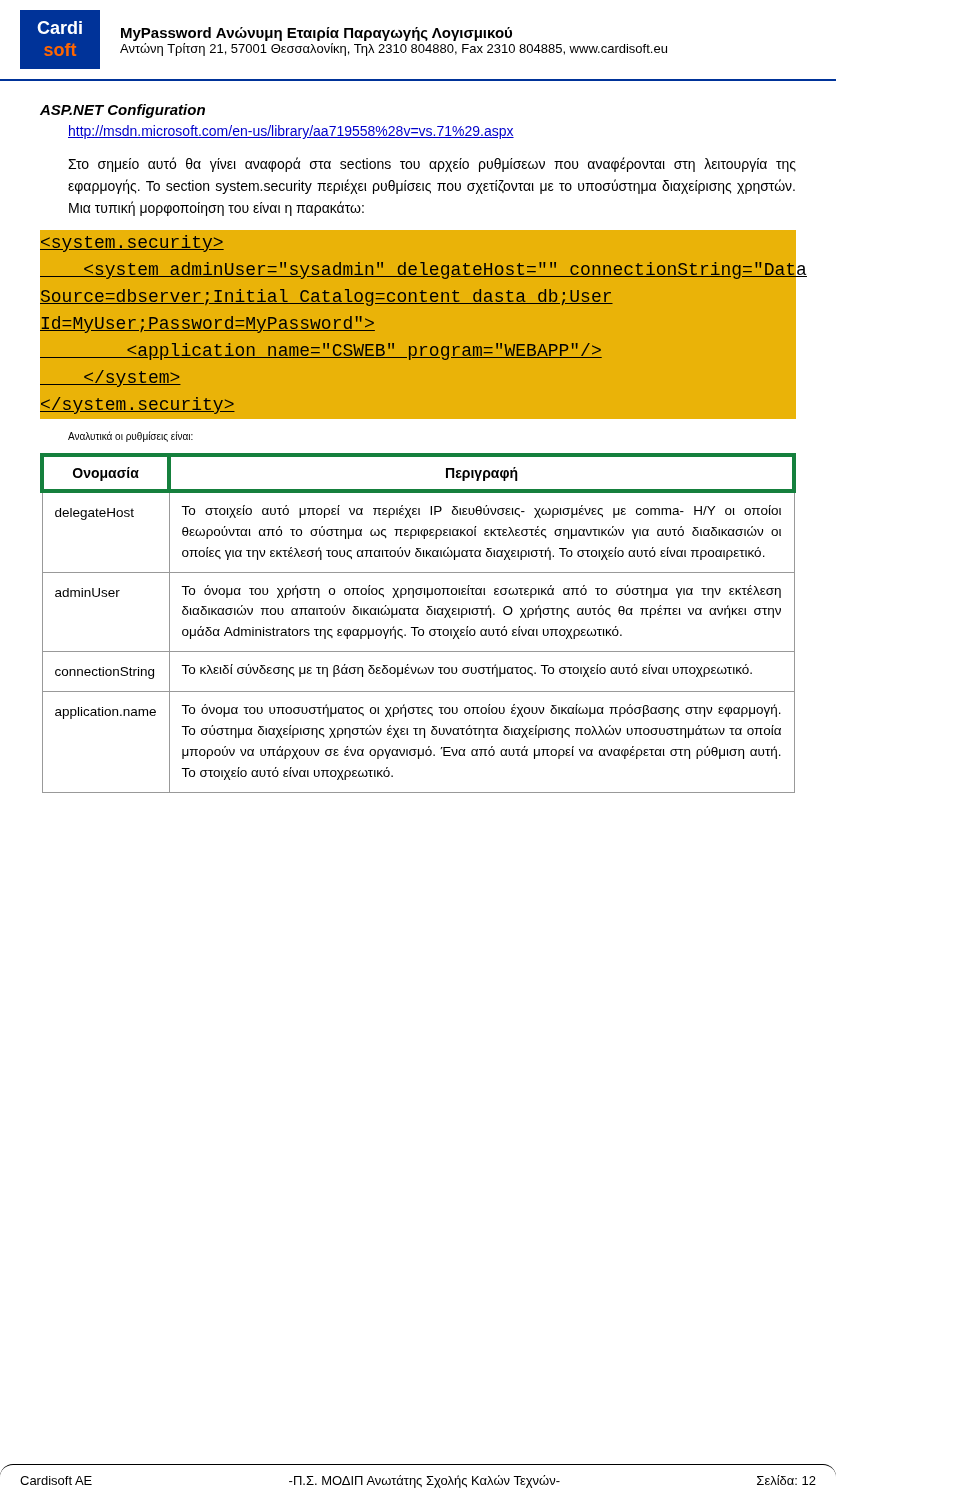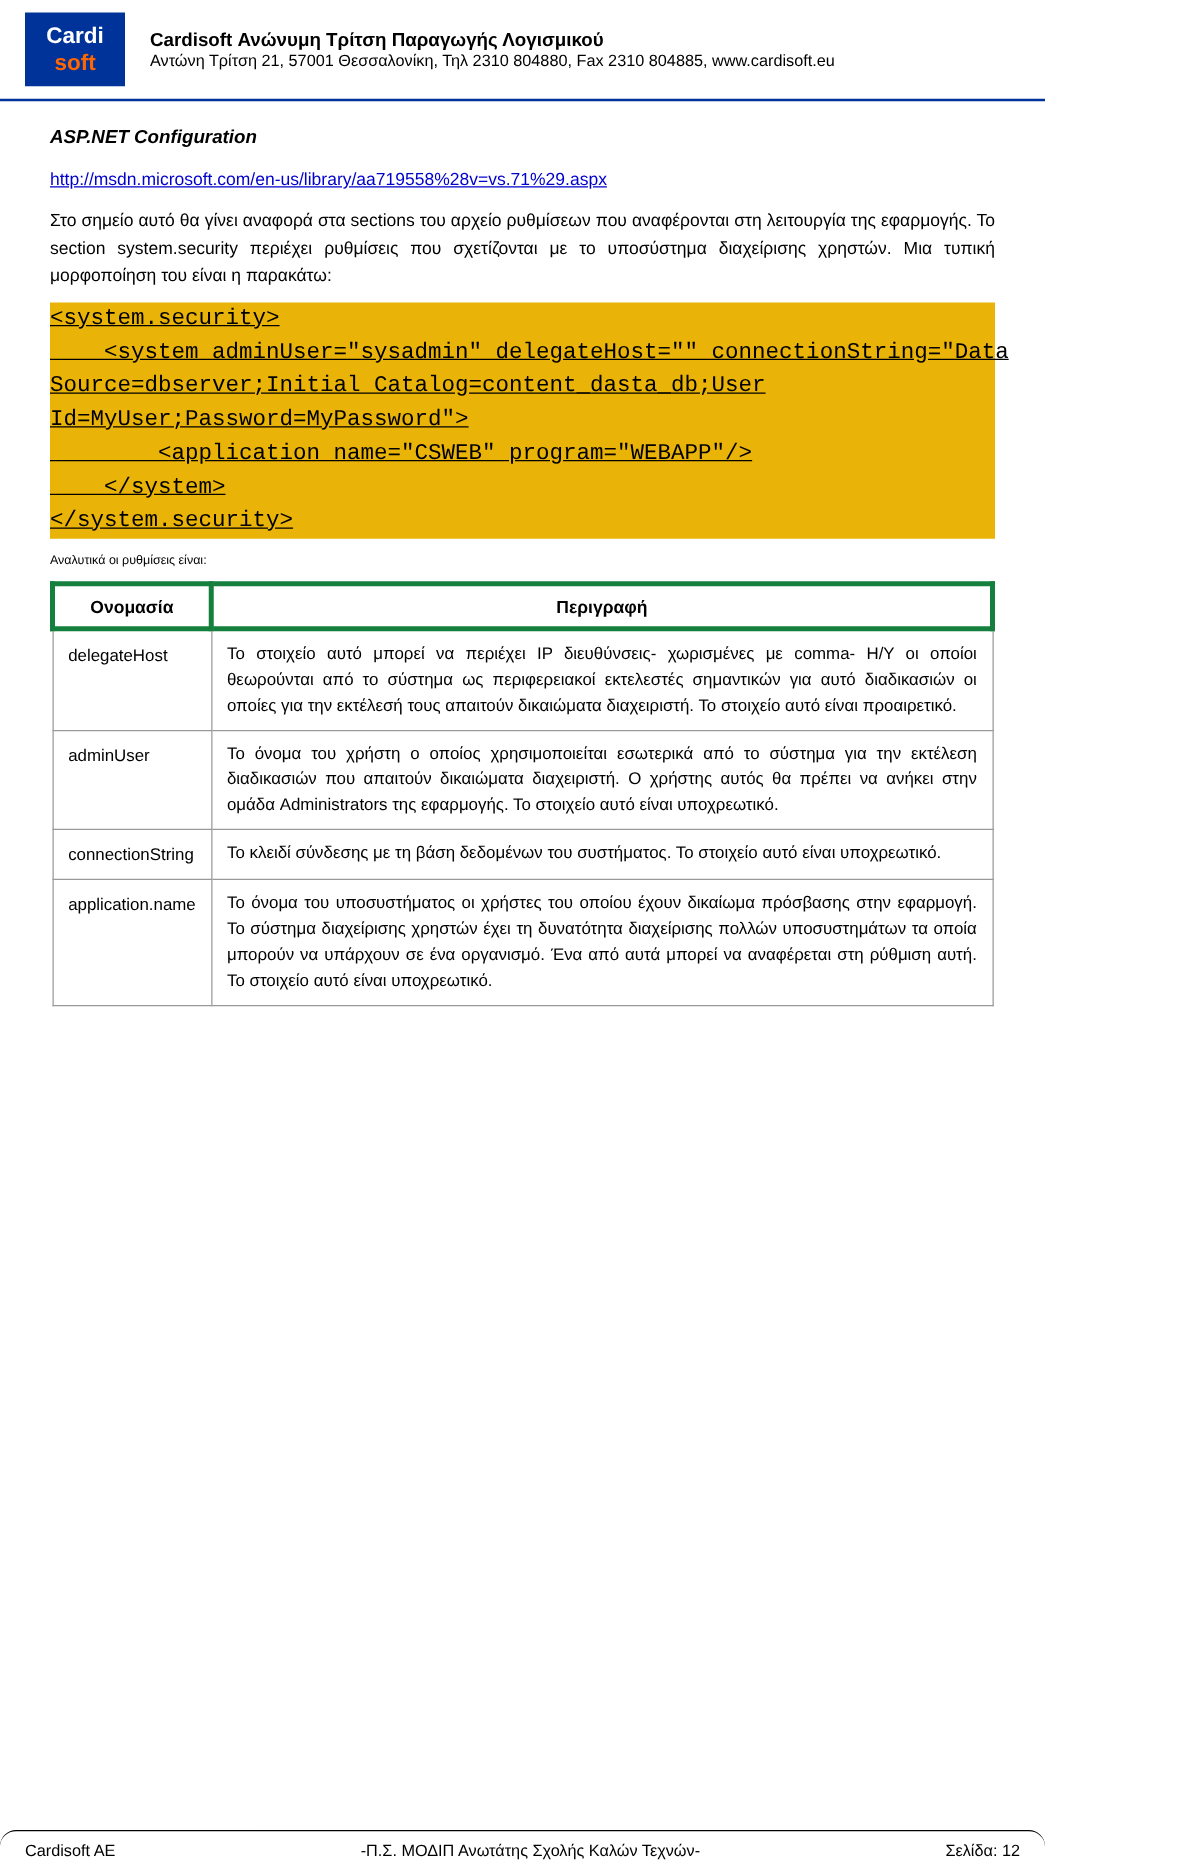--- a/index.html
+++ b/index.html
@@ -49,32 +49,33 @@
 
     
     .content {
       padding: 10px 40px 20px 40px;
     }
 
     .section-title {
       font-style: italic;
       font-weight: bold;
       font-size: 15px;
-      margin-bottom: 14px;
+      margin-bottom: 2px;
     }
 
     .link {
       color: #0000cc;
       text-decoration: underline;
     }
 
     .paragraph {
       margin-bottom: 10px;
       line-height: 1.6;
       text-align: justify;
+      margin-left: 28px;
     }
 
     
     .code-block {
       font-family: 'Courier New', Courier, monospace;
       font-size: 18px;
       background: #eab308;
       border: none;
       margin: 10px 0;
       line-height: 1.5;
@@ -144,21 +145,21 @@
 <body>
 
 <div class="page-wrapper">
 
   <div class="header">
     <div class="logo-box">
       <div><span class="cardi">Cardi</span></div>
       <div><span class="soft">soft</span></div>
     </div>
     <div class="header-text">
-      <div class="header-company">Cardisoft Ανώνυμη Τρίτση Παραγωγής Λογισμικού</div>
+      <div class="header-company">MyPassword Ανώνυμη Εταιρία Παραγωγής Λογισμικού</div>
       <div class="header-address">Αντώνη Τρίτση 21, 57001 Θεσσαλονίκη, Τηλ 2310 804880, Fax 2310 804885, www.cardisoft.eu</div>
     </div>
   </div>
 
   <div class="content">
 
     <div class="section-title">ASP.NET Configuration</div>
 
     <div class="paragraph">
       <a class="link">http://msdn.microsoft.com/en-us/library/aa719558%28v=vs.71%29.aspx</a>

